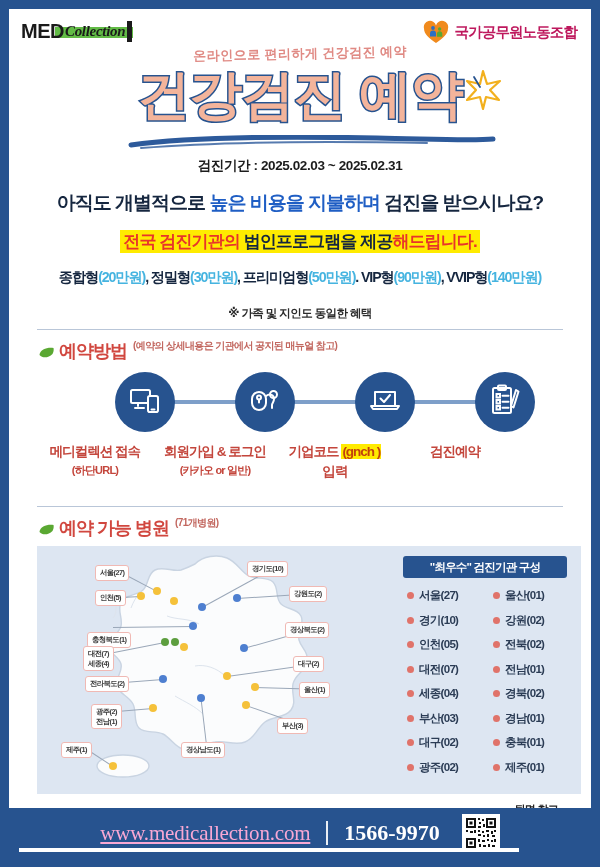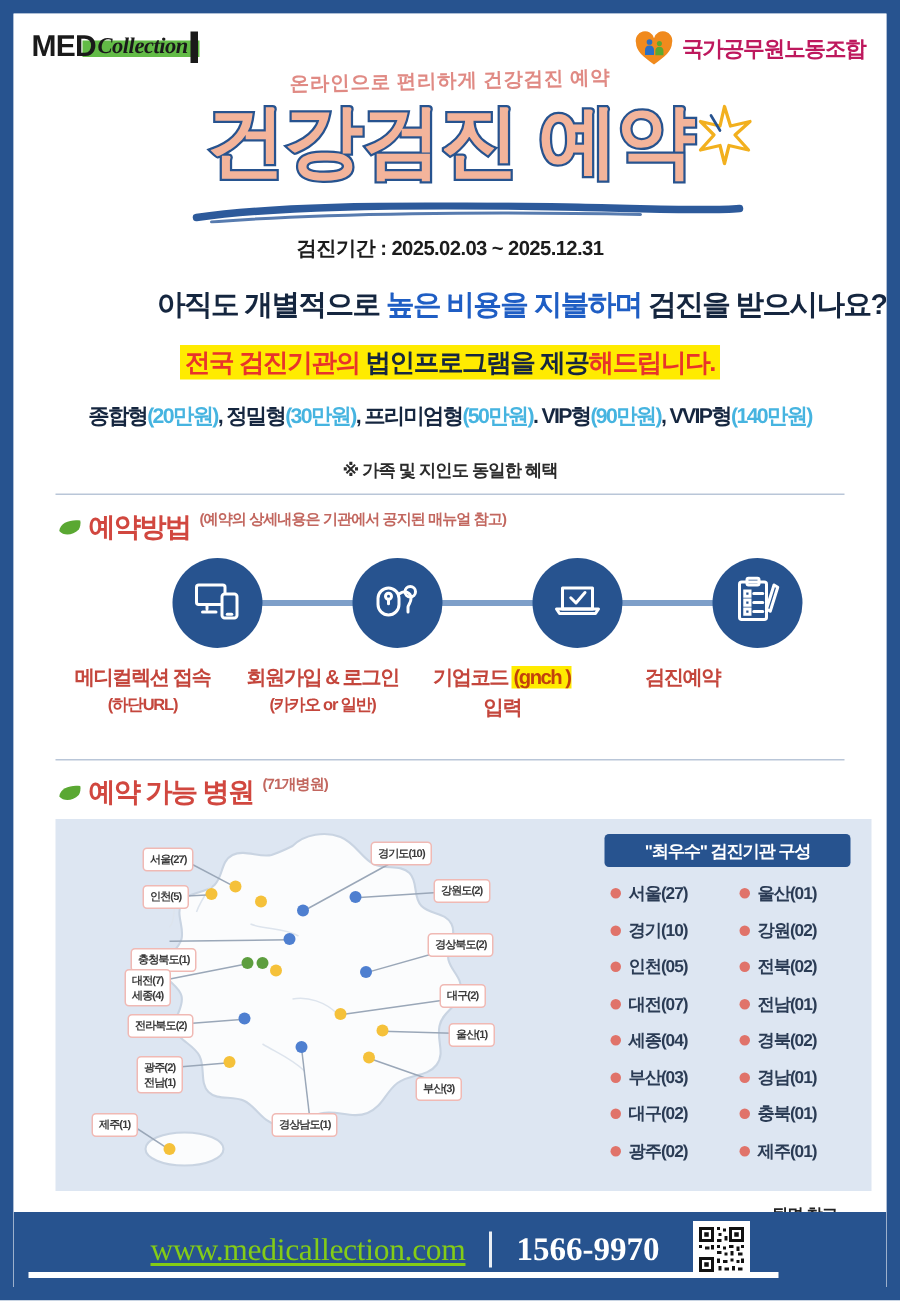--- a/index.html
+++ b/index.html
@@ -82,21 +82,21 @@
   .swoosh { position: absolute; top: 126px; left: 118px; width: 370px; height: 14px; }
 
   .period {
     position: absolute; top: 148px; left: 0; right: 0;
     text-align: center; font-size: 13.5px; font-weight: 800;
     color: #1c1c1c; letter-spacing: -0.4px;
   }
 
   
   .q-line {
-    position: absolute; top: 181px; left: 0; right: 0; text-align: right;
+    position: absolute; top: 181px; left: 0; right: 0; text-align: center;
     font-size: 19px; font-weight: 800; color: #15263f; letter-spacing: -1px;
   }
   .q-line .blue { color: #1f5ec4; }
 
   .hl-line {
     position: absolute; top: 221px; left: 0; right: 0; text-align: center;
   }
   .hl-line span.hl {
     background: #ffeb00;
     font-size: 17px; font-weight: 800; letter-spacing: -0.9px;
@@ -223,21 +223,21 @@
 
   
   .footer {
     position: absolute; bottom: 0; left: 0; width: 100%; height: 50px;
     background: #27538f;
     display: flex; align-items: center; justify-content: center;
     gap: 16px;
   }
   .footer .url {
     font-family: "Liberation Serif", serif;
-    font-size: 21px; font-weight: 400; color: #84cc16;
+    font-size: 21px; font-weight: 400; color: #f9a8d4;
     text-decoration: underline; letter-spacing: -0.2px;
   }
   .footer .divider { width: 2px; height: 24px; background: #ffffff; opacity: .9; }
   .footer .tel {
     font-family: "Liberation Serif", serif;
     font-size: 22px; font-weight: 700; color: #ffffff; letter-spacing: 0px;
   }
   .qr {
     width: 38px; height: 38px; background: #ffffff; padding: 2px; margin-left: 6px;
   }
@@ -285,21 +285,21 @@
     </svg>
   </span>
 
   <span class="swoosh">
     <svg viewBox="0 0 370 14" preserveAspectRatio="none">
       <path d="M4 10 C60 2, 150 1, 250 3 C305 4, 345 6, 366 4" stroke="#2d5a9b" stroke-width="5" fill="none" stroke-linecap="round"></path>
       <path d="M14 13 C90 7, 200 6, 300 8" stroke="#2d5a9b" stroke-width="2" fill="none" stroke-linecap="round" opacity=".8"></path>
     </svg>
   </span>
 
-  <div class="period">검진기간 : 2025.02.03 ~ 2025.12.31</div>
+  <div class="period">검진기간 : 2025.02.03 ~ 2025.02.31</div>
 
   <div class="q-line">
     <span>아직도 개별적으로 </span><span class="blue">높은 비용을 지불하며</span><span> 검진을 받으시나요?</span>
   </div>
 
   <div class="hl-line">
     <span class="hl"><span class="red">전국 검진기관의 </span><span class="navy">법인프로그램을 제공</span><span class="red">해드립니다.</span></span>
   </div>
 
   <div class="price-line"><span>종합형</span><span class="won">(20만원)</span><span>, </span><span>정밀형</span><span class="won">(30만원)</span><span>, </span><span>프리미엄형</span><span class="won">(50만원)</span><span>. </span><span>VIP형</span><span class="won">(90만원)</span><span>, </span><span>VVIP형</span><span class="won">(140만원)</span></div>

